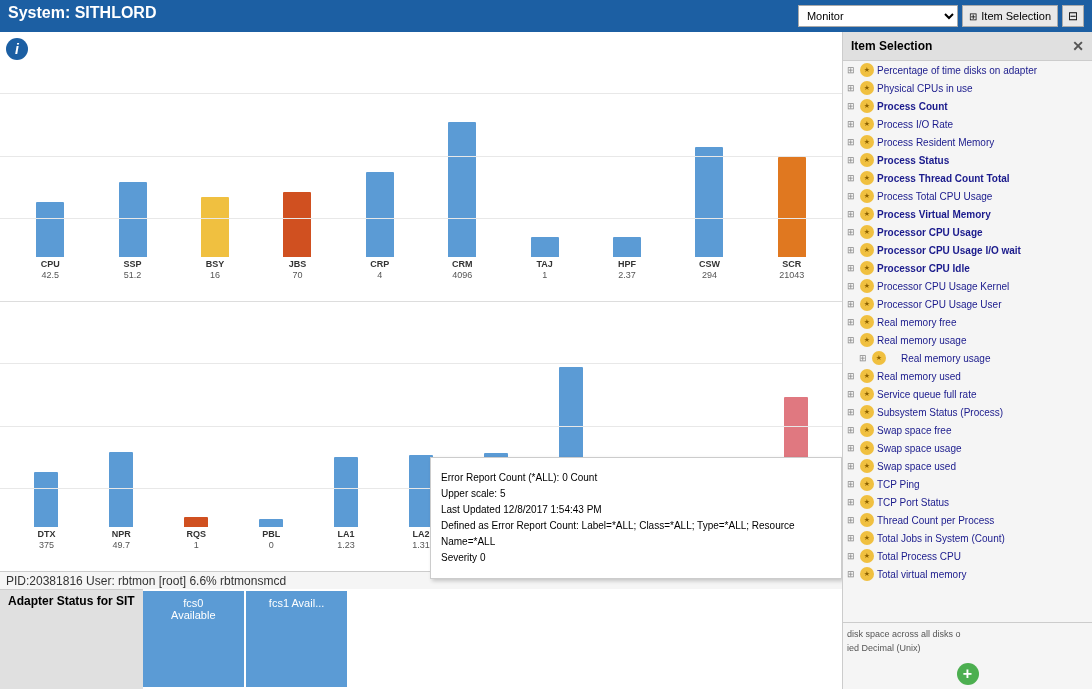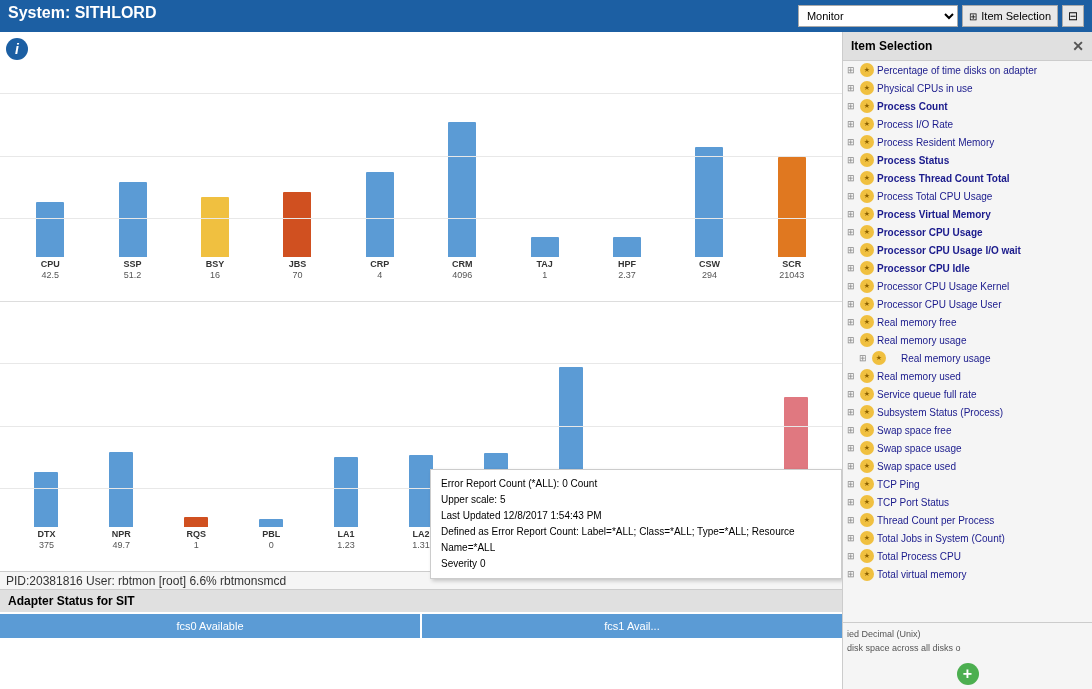--- a/index.html
+++ b/index.html
@@ -154,21 +154,21 @@
       font-size: 12px;
       color: #333;
       height: 18px;
       display: flex;
       align-items: center;
     }
 
     
     #bottom-section {
       display: flex;
-      flex-direction: column;
+      flex-direction: row;
       height: 100px;
     }
 
     #adapter-title {
       background: #e0e0e0;
       padding: 4px 8px;
       font-weight: bold;
       font-size: 12px;
       border-top: 1px solid #ccc;
     }
@@ -188,21 +188,21 @@
       text-align: center;
     }
 
     
     #tooltip {
       position: absolute;
       bottom: 110px;
       left: 430px;
       background: white;
       border: 1px solid #ccc;
-      padding: 6px 10px;
+      padding: 12px 10px;
       font-size: 10px;
       line-height: 1.6;
       z-index: 100;
       min-width: 350px;
       box-shadow: 2px 2px 4px rgba(0,0,0,0.2);
     }
 
     
     #right-panel {
       width: 250px;
@@ -666,19 +666,19 @@
           <span class="item-icon" style="background: rgb(240, 192, 64); color: rgb(139, 96, 0);">★</span>
           <span class="item-label">Total Process CPU</span>
         </div>
         <div class="item-list-item">
           <span class="item-expand" style="font-size: 9px; color: rgb(136, 136, 136);">⊞</span>
           <span class="item-icon" style="background: rgb(240, 192, 64); color: rgb(139, 96, 0);">★</span>
           <span class="item-label">Total virtual memory</span>
         </div>
       </div>
     <div id="bottom-right">
+      <div class="bottom-right-item">disk space across all disks o</div>
       <div class="bottom-right-item">ied Decimal (Unix)</div>
-      <div class="bottom-right-item">disk space across all disks o</div>
     </div>
     <button id="add-btn">+</button>
   </div>
 
 </div>
 
 </body></html>

